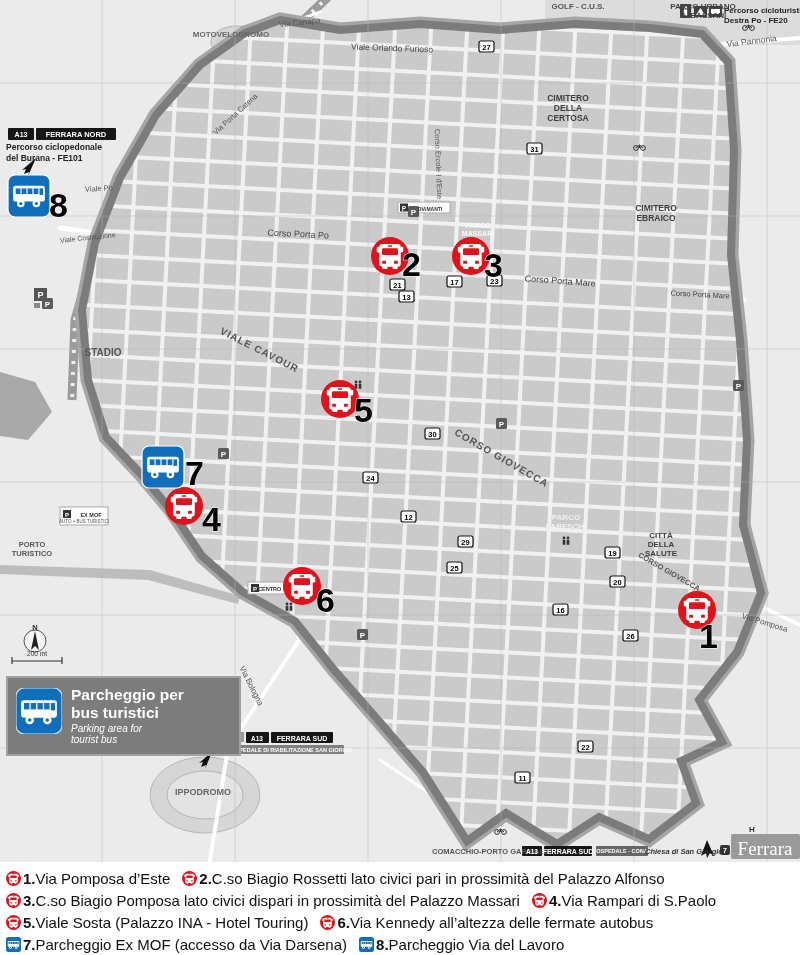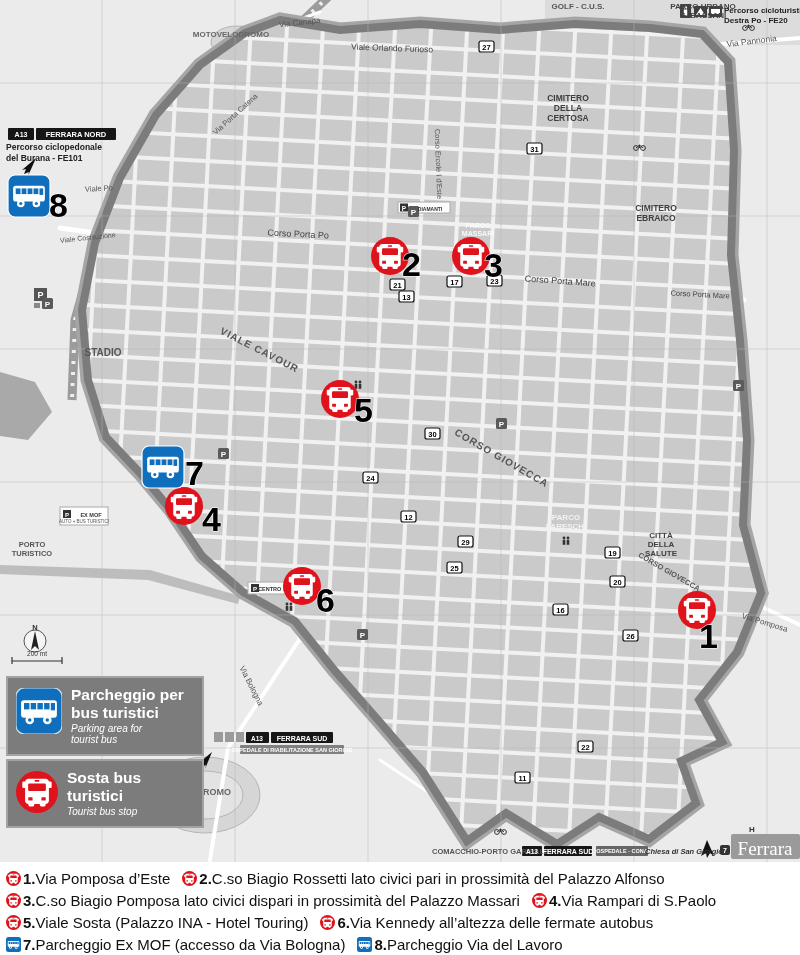--- a/index.html
+++ b/index.html
@@ -2,21 +2,21 @@
 <html><head>
 <meta charset="utf-8">
 <style>
   html,body{margin:0;padding:0;background:#fff;}
   .stage{position:relative;width:800px;height:955px;overflow:hidden;background:#fff;
          font-family:"Liberation Sans", sans-serif;}
   .map-wrap{position:absolute;left:0;top:0;width:800px;height:862px;}
   svg text{user-select:none;}
 
   
-  .legend{position:absolute;left:6px;top:676px;width:198px;z-index:5;}
+  .legend{position:absolute;left:6px;top:676px;width:235px;z-index:5;}
   .legend-box{background:#7c7c7c;border:2px solid #a2a2a2;margin-bottom:3px;
               padding:8px 6px 8px 8px;display:flex;gap:9px;color:#fff;align-items:flex-start;}
   .legend-icon{flex:0 0 auto;margin-top:2px;}
   .legend-title{font-weight:bold;font-size:15.5px;line-height:1.18;}
   .legend-sub{font-style:italic;font-size:10px;line-height:1.18;}
 
   
   .caption{position:absolute;left:0;top:862px;width:800px;height:93px;background:#fff;
            padding:5px 0 0 6px;box-sizing:border-box;color:#111;}
   .caption-line{display:flex;align-items:center;height:22px;white-space:nowrap;font-size:15px;}
@@ -422,31 +422,20 @@
         <rect x="-12" y="-12" width="24" height="24" rx="4.5" fill="#0f6fbd" stroke="#cfe0ee" stroke-width="0.6"></rect>
         <use href="#bus-side" x="-10" y="-8.5" width="20" height="17"></use>
       </svg>
       <div>
         <div class="legend-title">Parcheggio per</div>
         <div class="legend-title">bus turistici</div>
         <div class="legend-sub">Parking area for</div>
         <div class="legend-sub">tourist bus</div>
       </div>
     </div>
-    <div class="legend-box">
-      <svg class="legend-icon" width="42" height="42" viewBox="-12 -12 24 24">
-        <circle r="12" fill="#e0121b"></circle>
-        <use href="#bus-front" x="-9.5" y="-9.5" width="19" height="19"></use>
-      </svg>
-      <div>
-        <div class="legend-title">Sosta bus</div>
-        <div class="legend-title">turistici</div>
-        <div class="legend-sub">Tourist bus stop</div>
-      </div>
-    </div>
   </div>
 
   <div class="caption" id="caption">
       <div class="caption-line">
         <span class="cap-seg">
           <svg width="15" height="15" viewBox="-12 -12 24 24">
             <circle r="12" fill="#e0121b"></circle>
             <use href="#bus-front" x="-9.5" y="-9.5" width="19" height="19"></use>
           </svg>
           <span class="cap-num">1.</span>
@@ -497,21 +486,21 @@
           <span>Via Kennedy all’altezza delle fermate autobus</span>
         </span>
       </div>
       <div class="caption-line">
         <span class="cap-seg">
           <svg width="15" height="15" viewBox="-12 -12 24 24">
             <rect x="-12" y="-12" width="24" height="24" rx="4" fill="#0f6fbd"></rect>
             <use href="#bus-side" x="-10" y="-8.5" width="20" height="17"></use>
           </svg>
           <span class="cap-num">7.</span>
-          <span> Parcheggio Ex MOF (accesso da Via Bologna)</span>
+          <span> Parcheggio Ex MOF (accesso da Via Darsena)</span>
         </span>
         <span class="cap-seg">
           <svg width="15" height="15" viewBox="-12 -12 24 24">
             <rect x="-12" y="-12" width="24" height="24" rx="4" fill="#0f6fbd"></rect>
             <use href="#bus-side" x="-10" y="-8.5" width="20" height="17"></use>
           </svg>
           <span class="cap-num">8.</span>
           <span> Parcheggio Via del Lavoro</span>
         </span>
       </div>

